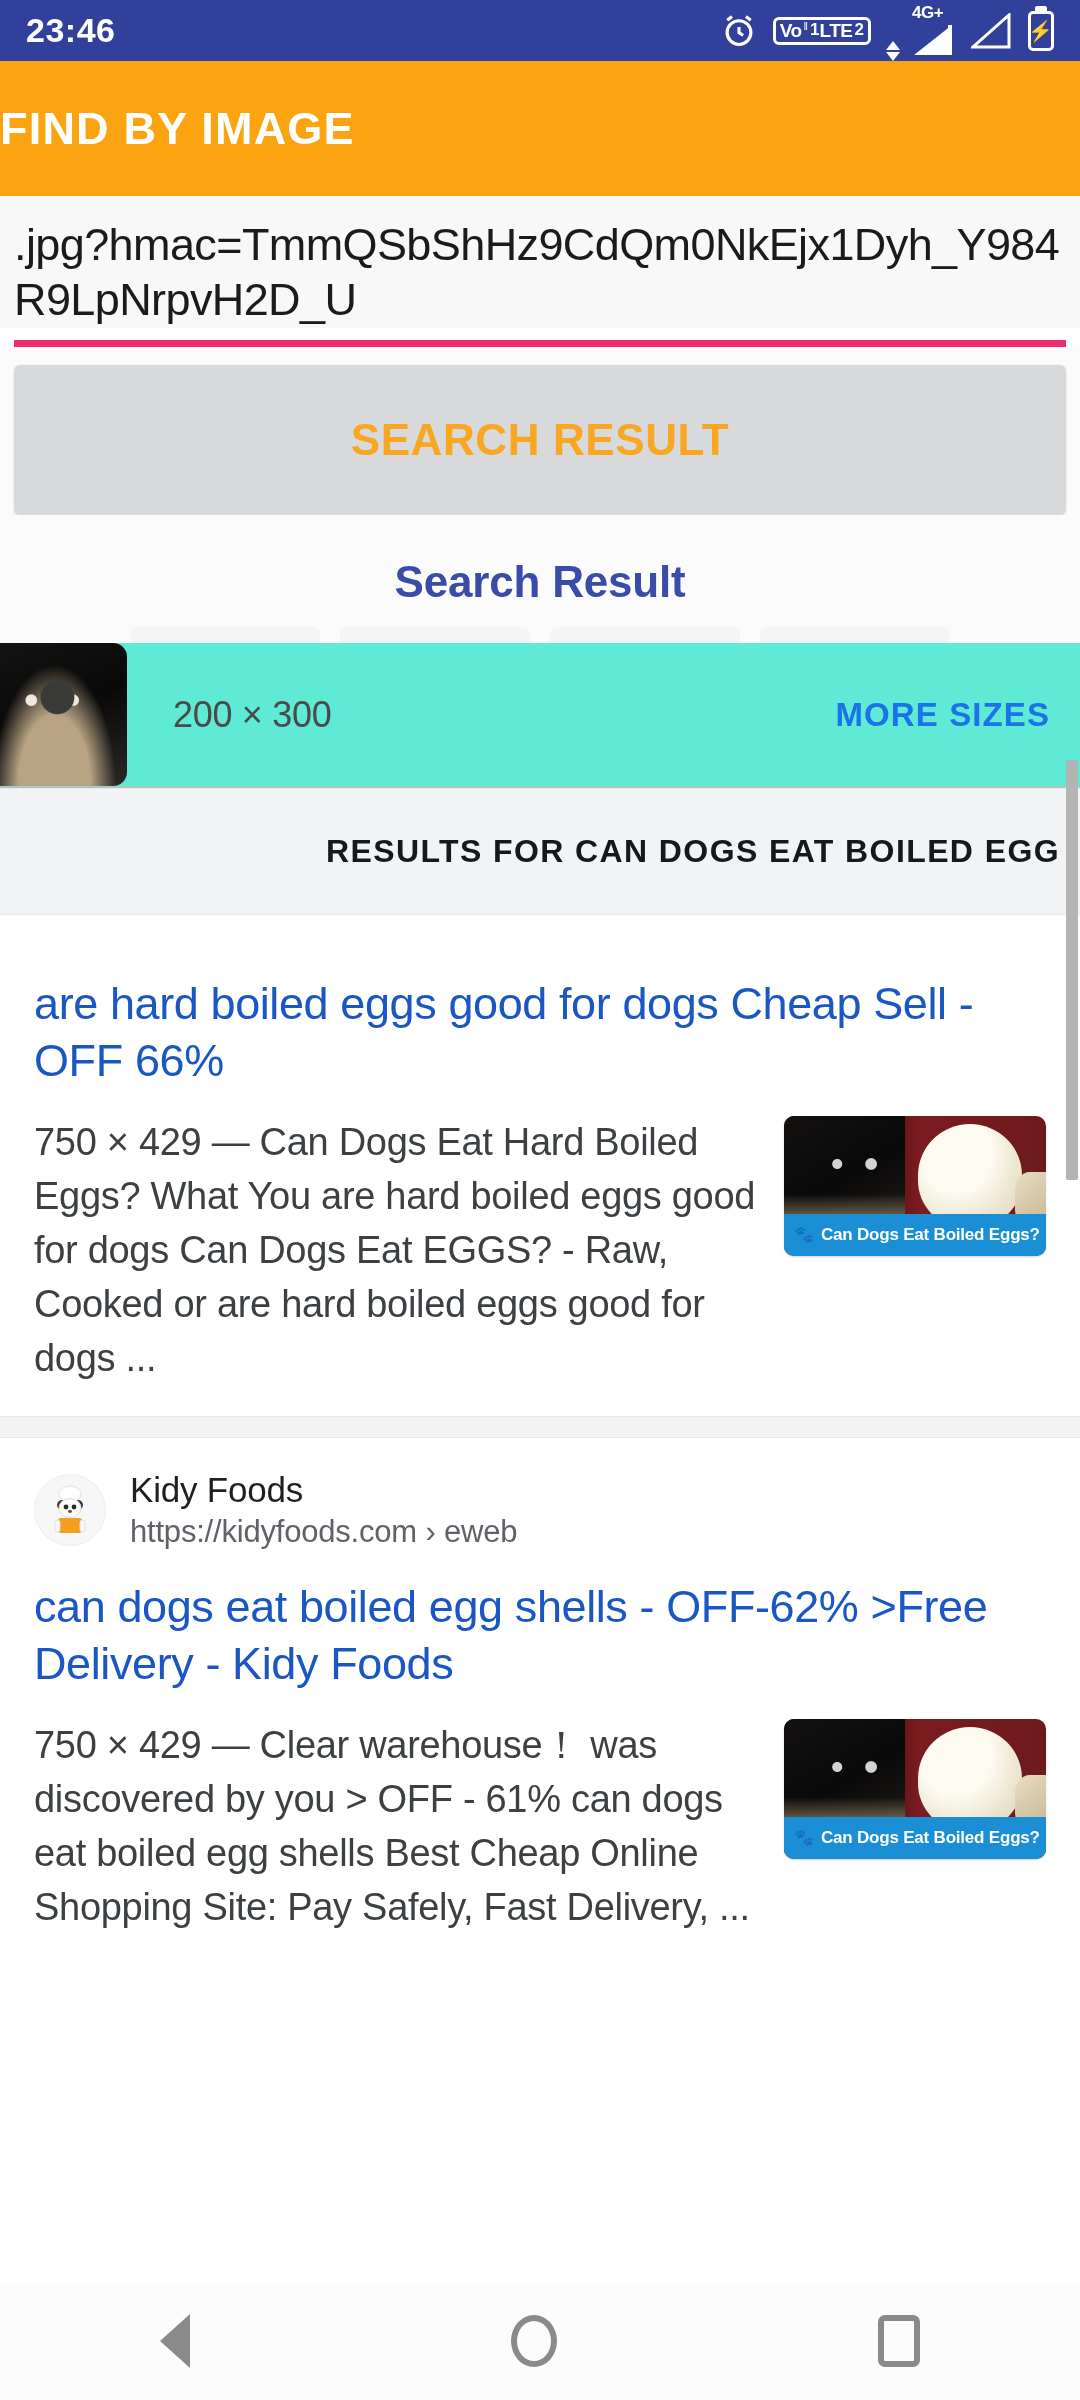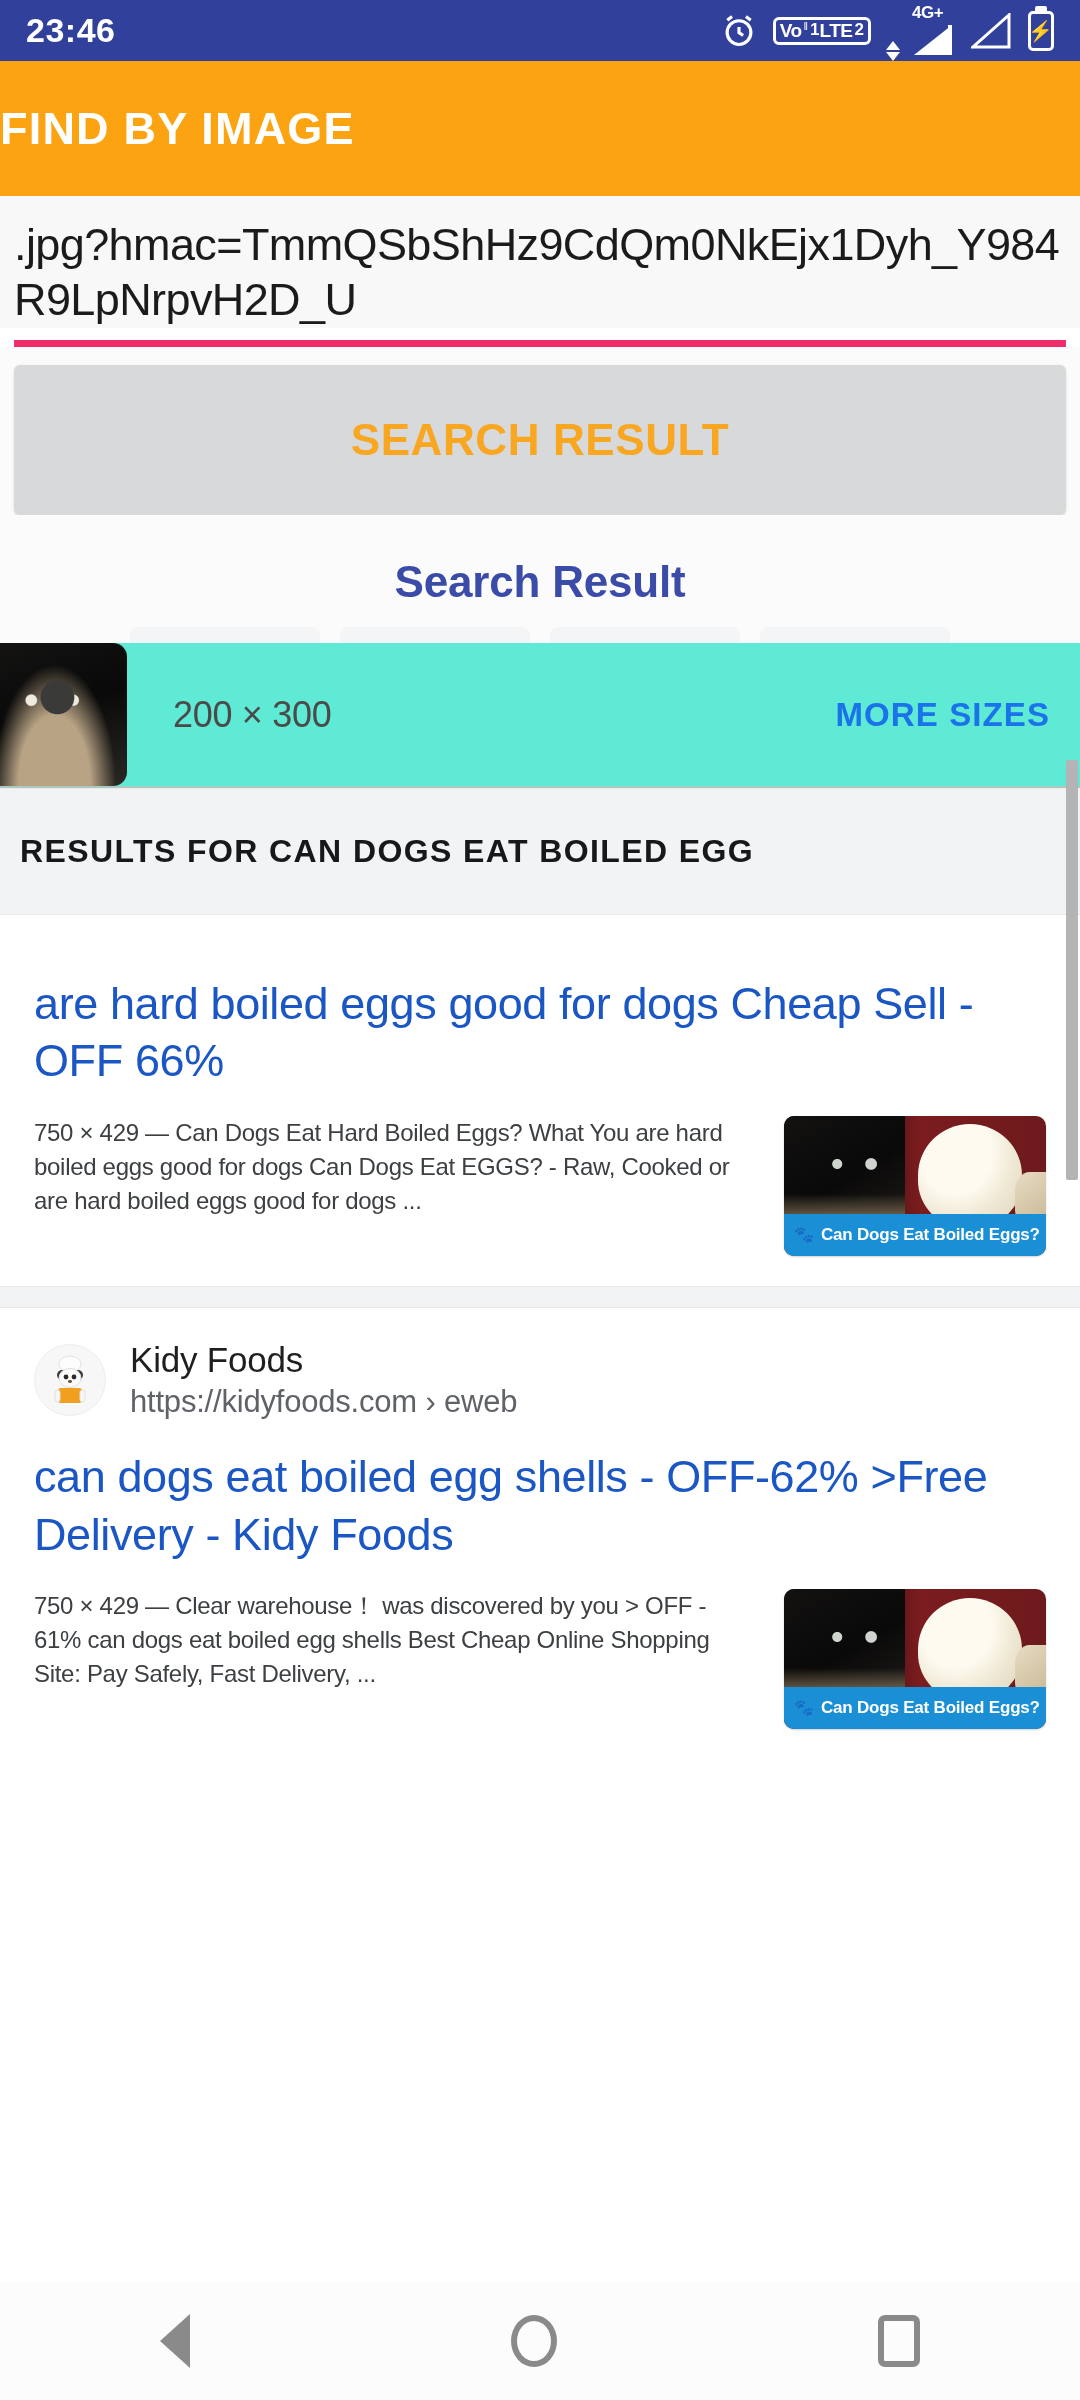--- a/index.html
+++ b/index.html
@@ -100,21 +100,21 @@
   .img-dim { font-size:36px; color:#4a4a4a; margin-left:46px; letter-spacing:-.3px; }
   .more-sizes {
     margin-left:auto; margin-right:30px; color:#1a73e8;
     font-size:33px; font-weight:700; letter-spacing:1.1px;
   }
 
   
   .results-for {
     background:#f1f3f4; padding:44px 20px 44px 20px;
     font-size:32px; font-weight:700; color:#16181a; letter-spacing:1.4px;
-    border-top:1px solid #e8eaed; border-bottom:1px solid #e8eaed;
+    border-top:1px solid #e8eaed; border-bottom:1px solid #e8eaed;text-align:right;
   }
 
   
   .result { background:#fff; padding:32px 34px 30px 34px; }
   .result-sep { height:22px; background:#f1f3f4; border-top:1px solid #e6e8ea; border-bottom:1px solid #e6e8ea; }
 
   .src-line { display:flex; align-items:center; gap:24px; }
   .favicon {
     width:72px; height:72px; border-radius:50%; flex:none;
     display:flex; align-items:center; justify-content:center;
@@ -127,21 +127,21 @@
   .src-name { font-size:35px; color:#1f1f1f; letter-spacing:-.2px; }
   .src-url { font-size:31px; color:#5f6368; letter-spacing:-.2px; }
 
   .res-title {
     margin-top:28px; font-size:45px; line-height:1.28; color:#1a56c4;
     letter-spacing:-.4px;
   }
 
   .res-body { margin-top:26px; display:flex; gap:26px; align-items:flex-start; }
   .res-snippet {
-    flex:1; font-size:24px; line-height:1.42; color:#3c4043; letter-spacing:-.3px;
+    flex:1; font-size:38px; line-height:1.42; color:#3c4043; letter-spacing:-.3px;
   }
   .res-thumb {
     width:262px; height:140px; flex:none; border-radius:10px; overflow:hidden;
     position:relative; box-shadow:0 1px 2px rgba(0,0,0,.18);
     background:linear-gradient(90deg,#151312 0%,#1b1817 38%,#5e1518 42%,#7b1c1f 52%,#6d1a1c 100%);
   }
   .rt-dog {
     position:absolute; left:0; top:0; width:46%; height:78%;
     background:
       radial-gradient(circle at 44% 44%, #cfd4cf 0 5%, rgba(0,0,0,0) 6%),

